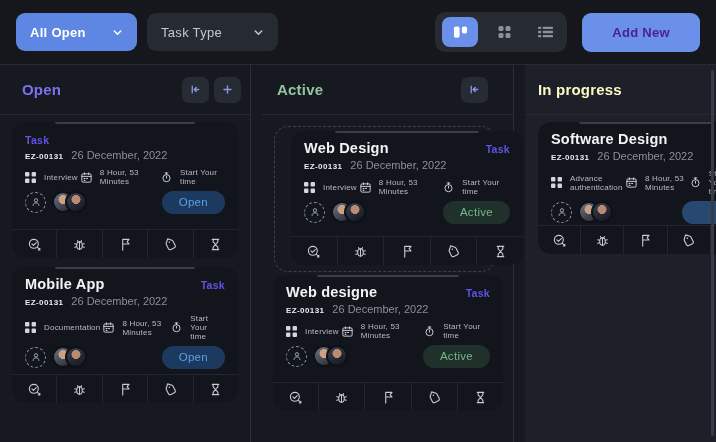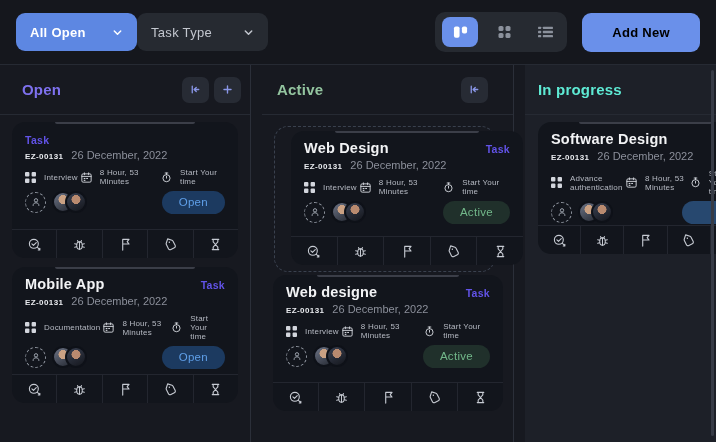--- a/index.html
+++ b/index.html
@@ -4,40 +4,40 @@
 <style>
   html,body{margin:0;padding:0;background:#101217;}
   *{box-sizing:border-box;font-family:"Liberation Sans","DejaVu Sans",sans-serif;}
   .app{position:relative;width:716px;height:442px;background:#171920;overflow:hidden;color:#e8eaee;}
 
   
   .toolbar{height:65px;display:flex;align-items:center;padding:0 16px;background:#15171d;border-bottom:1px solid #262a33;}
   .tb-btn{height:38px;border:none;border-radius:9px;display:flex;align-items:center;justify-content:space-between;
           padding:0 14px;font-size:13px;cursor:pointer;}
   .tb-filter{width:121px;background:#5d87e2;color:#ffffff;font-weight:600;letter-spacing:.3px;}
-  .tb-type{width:131px;background:#262a31;color:#c3c7cf;letter-spacing:.3px;text-align:right;}
+  .tb-type{width:131px;background:#262a31;color:#c3c7cf;margin-left:10px;letter-spacing:.3px;text-align:right;}
   .ico-chevron{width:11px;height:11px;}
   .view-group{margin-left:auto;background:#262a31;border-radius:10px;height:40px;display:flex;align-items:center;padding:0 7px;gap:11px;}
   .vg-btn{border:none;background:transparent;color:#8b919c;width:30px;height:30px;display:flex;align-items:center;justify-content:center;border-radius:8px;cursor:pointer;padding:0;}
   .vg-active{background:#6a90ea;color:#ffffff;width:36px;}
   .vg-ico{width:15px;height:14px;}
-  .tb-add{background:#6a90ea;color:#000000;font-weight:600;height:39px;border:none;border-radius:9px;
+  .tb-add{background:#6a90ea;color:#4c1d95;font-weight:600;height:39px;border:none;border-radius:9px;
           padding:0 30px;font-size:13px;margin-left:15px;letter-spacing:.3px;cursor:pointer;text-align:center;}
 
   
   .board{display:flex;height:377px;gap:11px;}
   .col{position:relative;height:100%;}
   .col-open{width:262px;border-right:1px solid #2b2f39;}
   .col-active{width:263px;border-right:1px solid #2b2f39;}
   .col-prog{width:191px;background:#1d2028;}
   .col-head{height:50px;display:flex;align-items:center;border-bottom:1px solid #262a33;}
   .col-label{font-size:15px;font-weight:700;letter-spacing:.2px;}
   .lab-open{color:#7e71ee;margin-left:22px;}
   .lab-active{color:#93c49f;margin-left:15px;}
-  .lab-prog{color:#5eead4;margin-left:13px;}
+  .lab-prog{color:#fef9c3;margin-left:13px;}
   .head-actions{margin-left:auto;display:flex;gap:5px;}
   .ha-btn{width:27px;height:26px;border:none;border-radius:7px;background:#272b34;color:#8a97e8;
           display:flex;align-items:center;justify-content:center;cursor:pointer;padding:0;}
   .ha-ico{width:13px;height:13px;}
   .acts-open{margin-right:9px;}
   .acts-active{margin-right:25px;}
   .col-body{position:relative;padding-top:7px;}
 
   
   .card{position:relative;background:#12151c;border-radius:13px;height:136px;padding:9px 13px 0;

